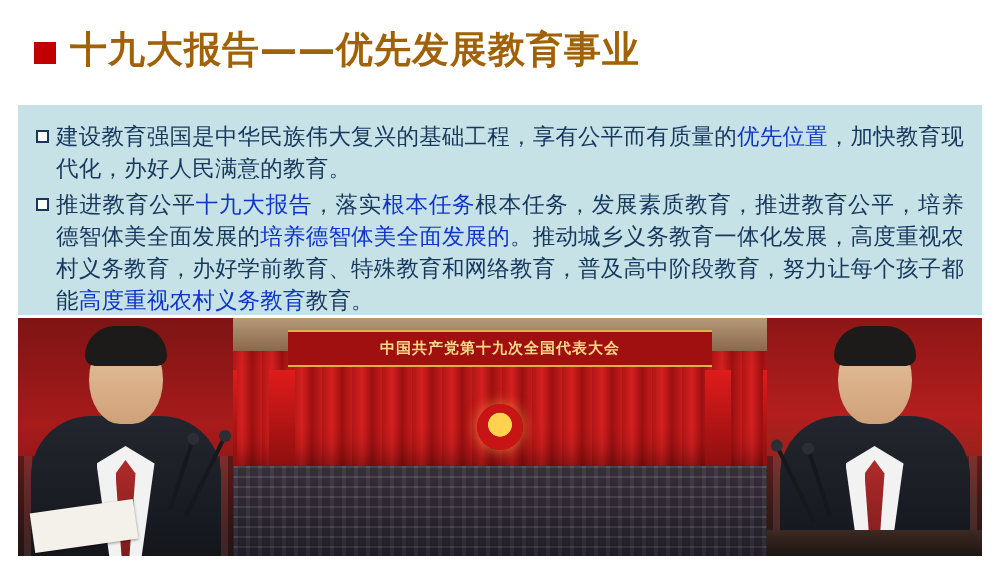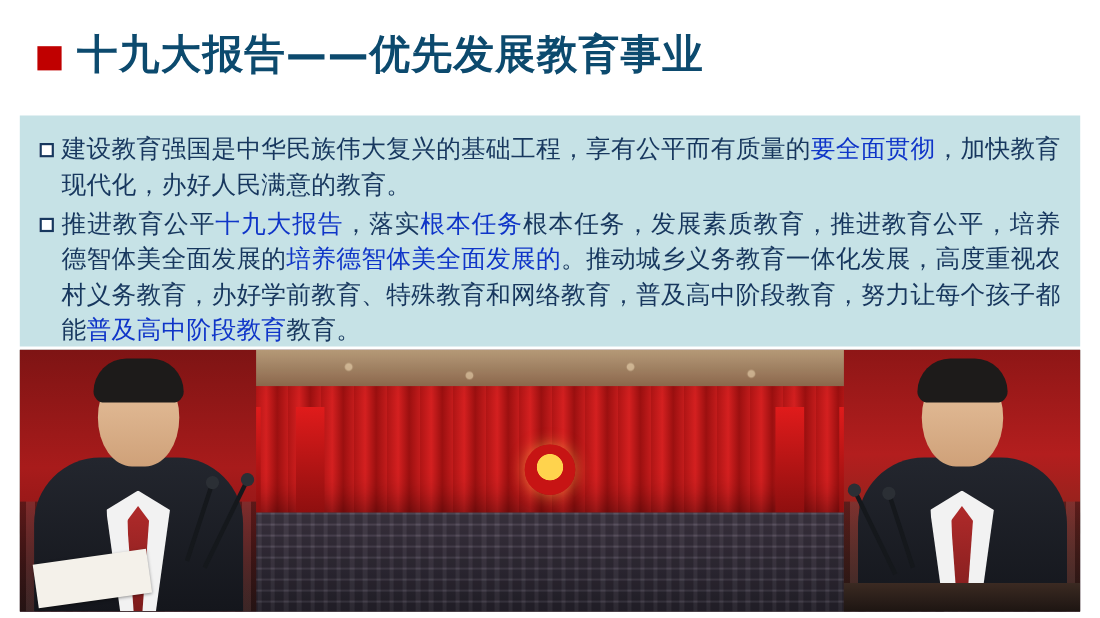--- a/index.html
+++ b/index.html
@@ -33,21 +33,21 @@
     width: 22px;
     height: 22px;
     background: #c00000;
     flex: 0 0 auto;
     margin-top: 6px;
   }
   .title-text {
     font-family: "DejaVu Sans", sans-serif;
     font-weight: bold;
     font-size: 37px;
-    color: #0c4a6e;
+    color: #a16207;
     letter-spacing: 1px;
     white-space: nowrap;
     line-height: 1.1;
   }
 
   
   .body-box {
     position: absolute;
     left: 18px;
     top: 105px;
@@ -333,45 +333,48 @@
   <div class="title-row">
     <div class="title-bullet"></div>
     <div class="title-text">十九大报告——优先发展教育事业</div>
   </div>
 
   <div class="body-box">
 
     <div class="para">
       <div class="para-bullet"></div>
       <div class="para-text">
-        <span>建设教育强国是中华民族伟大复兴的基础工程，享有公平而有质量的</span><span class="hl">要全面贯彻</span><span>，加快教育现代化，办好人民满意的教育。</span>
+        <span>建设教育强国是中华民族伟大复兴的基础工程，享有公平而有质量的</span><span class="hl">优先位置</span><span>，加快教育现代化，办好人民满意的教育。</span>
       </div>
     </div>
 
     <div class="para">
       <div class="para-bullet"></div>
       <div class="para-text">
-        <span>推进教育公平</span><span class="hl">十九大报告</span><span>，落实</span><span class="hl">根本任务</span><span>根本任务，发展素质教育，推进教育公平，培养德智体美全面发展的</span><span class="hl">培养德智体美全面发展的</span><span>。推动城乡义务教育一体化发展，高度重视农村义务教育，办好学前教育、特殊教育和网络教育，普及高中阶段教育，努力让每个孩子都能</span><span class="hl">普及高中阶段教育</span><span>教育。</span>
+        <span>推进教育公平</span><span class="hl">十九大报告</span><span>，落实</span><span class="hl">根本任务</span><span>根本任务，发展素质教育，推进教育公平，培养德智体美全面发展的</span><span class="hl">培养德智体美全面发展的</span><span>。推动城乡义务教育一体化发展，高度重视农村义务教育，办好学前教育、特殊教育和网络教育，普及高中阶段教育，努力让每个孩子都能</span><span class="hl">高度重视农村义务教育</span><span>教育。</span>
       </div>
     </div>
 
   </div>
 
   <div class="photo-strip">
 
     <div class="hall">
       <div class="side-wall left"></div>
       <div class="side-wall right"></div>
       <div class="ceiling"></div>
       <div class="curtain"></div>
       <div class="flag l1"></div>
       <div class="flag l2"></div>
       <div class="flag r1"></div>
       <div class="flag r2"></div>
       <div class="emblem"></div>
+      <div class="banner">
+        <span class="banner-text">中国共产党第十九次全国代表大会</span>
+      </div>
       <div class="stage-front"></div>
       <div class="audience"></div>
     </div>
 
     <div class="portrait left">
       <div class="p-bg"></div>
       <div class="p-crowd"></div>
       <div class="p-body"></div>
       <div class="p-shirt"></div>
       <div class="p-tie"></div>

